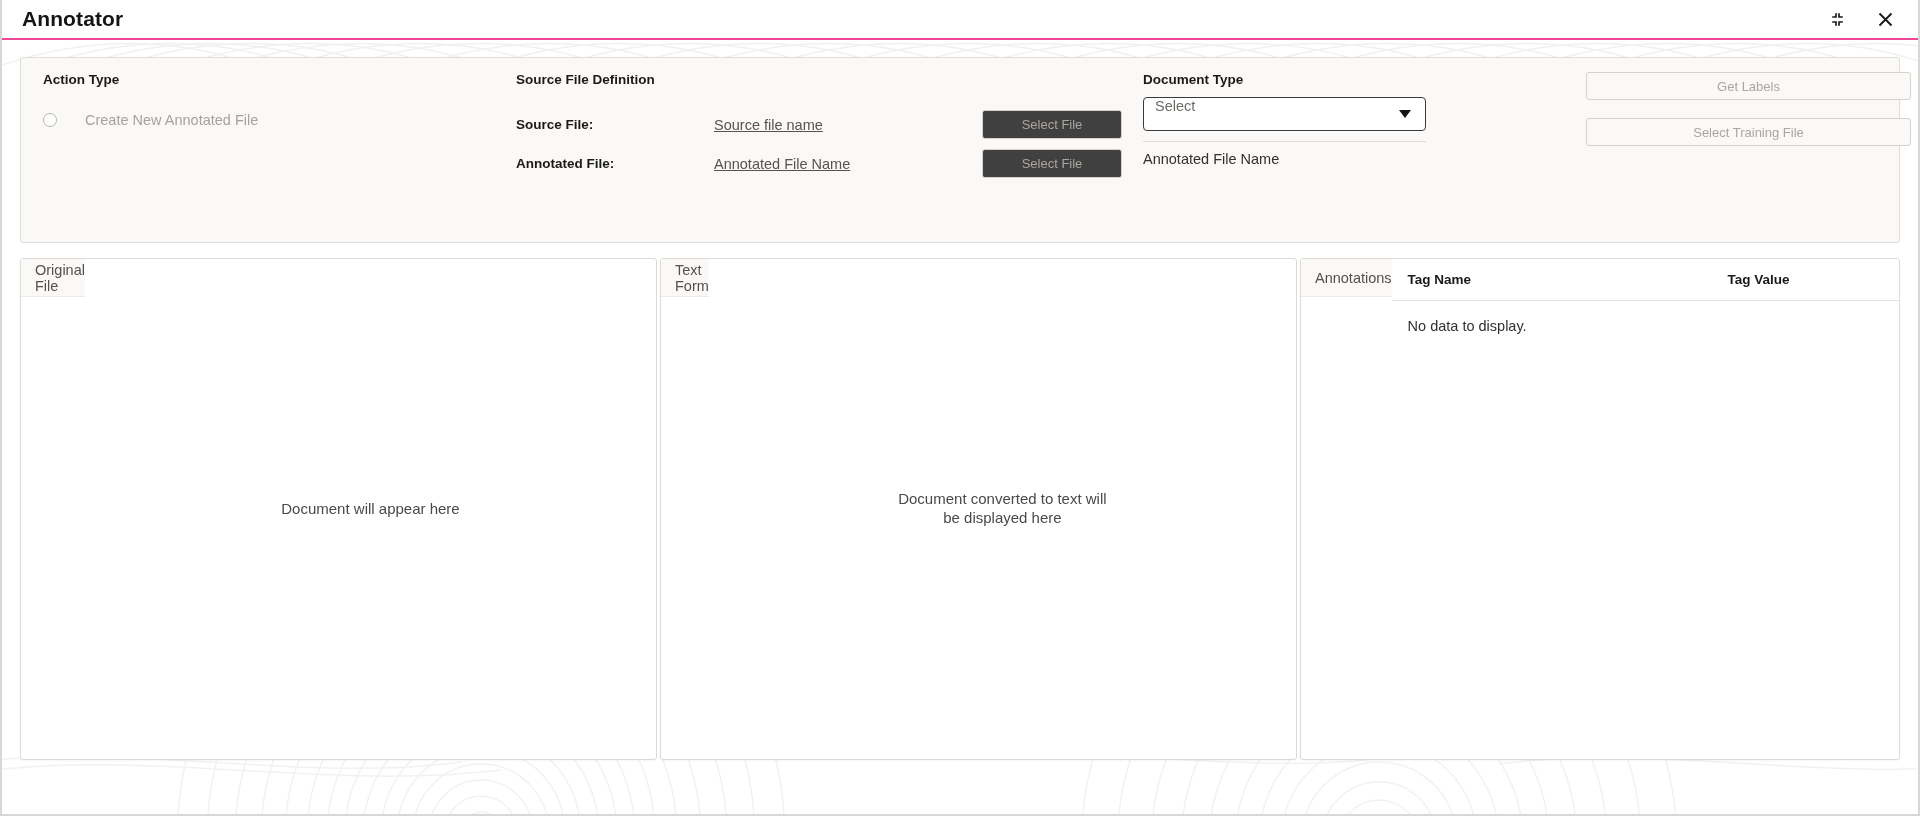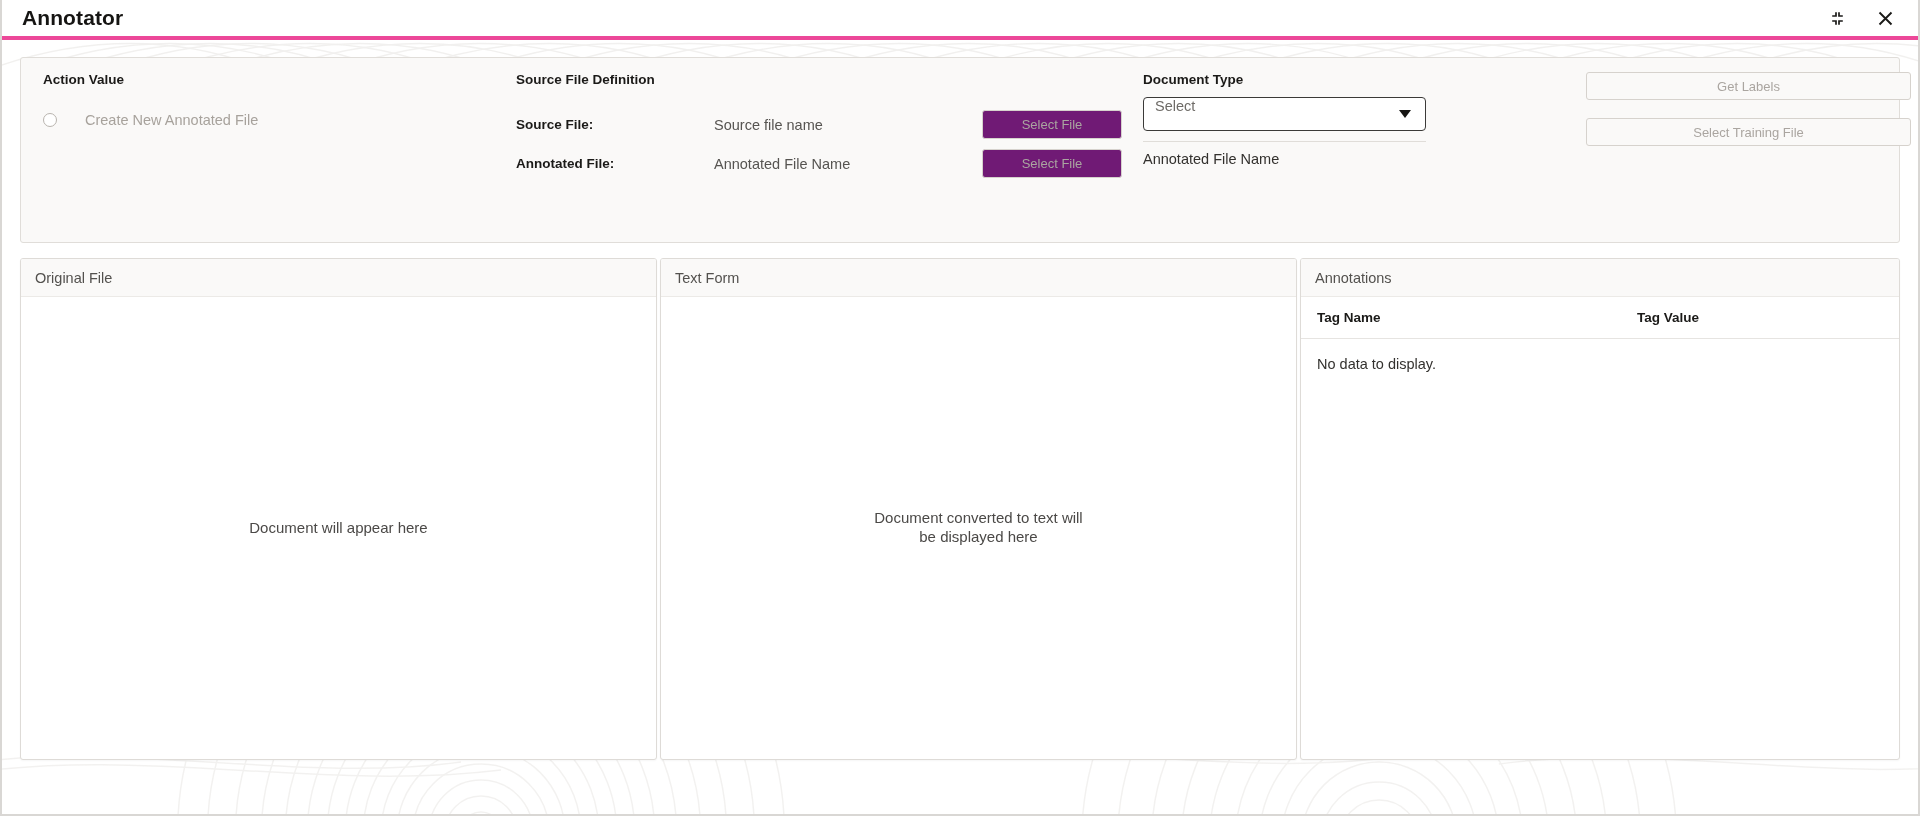--- a/index.html
+++ b/index.html
@@ -18,21 +18,21 @@
     border-bottom: 2px solid #d9d7d4;
     display: flex; flex-direction: column;
   }
 
   
   .titlebar {
     height: 40px; flex: 0 0 40px;
     background: #ffffff;
     display: flex; align-items: center;
     padding: 0 20px 0 20px;
-    border-bottom: 4px solid #ec4899;
+    border-bottom: 2px solid #ec4899;
     position: relative; z-index: 5;
   }
   .title {
     font-size: 21px; font-weight: bold; color: #161513;
     letter-spacing: .1px;
   }
   .title-actions {
     margin-left: auto; display: flex; align-items: center; gap: 22px;
   }
   .icon-btn {
@@ -99,26 +99,26 @@
   .src-row {
     display: flex; align-items: center;
     height: 39px;
   }
   .src-key {
     width: 198px; flex: 0 0 198px;
     font-size: 13.5px; font-weight: bold; color: #1b1a18;
   }
   .src-val {
     width: 268px; flex: 0 0 268px;
-    font-size: 14.5px; color: #565451;
+    font-size: 14.5px; color: #565451; text-decoration: underline;
   }
   .btn-select-file {
     width: 140px; height: 29px;
     border: 1px solid #d6d2cd; border-radius: 3px;
-    background: #701a75;
+    background: #404040;
     font-size: 13px; color: #aaa5a0;
     display: flex; align-items: center; justify-content: center;
     font-family: "Liberation Sans", sans-serif;
   }
 
   
   .select-box {
     width: 283px; height: 34px;
     border: 1px solid #3b3a38; border-radius: 4px;
     background: #ffffff;
@@ -157,21 +157,21 @@
   .panels {
     margin-top: 15px;
     flex: 1 1 auto;
     display: flex; gap: 3px;
     padding-bottom: 54px;
   }
   .panel {
     background: #ffffff;
     border: 1px solid #dedbd7;
     border-radius: 3px;
-    display: flex; flex-direction: column;
+    display: flex; flex-direction: row;
     overflow: hidden;
     box-shadow: 0 1px 2px rgba(0,0,0,.04);
   }
   .panel-original { flex: 0 0 637px; }
   .panel-text     { flex: 0 0 637px; }
   .panel-annot    { flex: 1 1 auto; }
 
   .panel-header {
     height: 38px; flex: 0 0 38px;
     background: #faf9f8;
@@ -298,21 +298,21 @@
           <path d="M1500 10 C 1660 -12, 1840 32, 1990 8"></path>
       </g>
     </svg>
   </div>
 
   <div class="content">
 
     <div class="form-card">
 
       <div class="col col-action">
-        <div class="section-label">Action Value</div>
+        <div class="section-label">Action Type</div>
         <div class="radio-row">
           <span class="radio-dot"></span>
           <span class="radio-label">Create New Annotated File</span>
         </div>
       </div>
 
       <div class="col col-source">
         <div class="section-label">Source File Definition</div>
         <div class="src-row">
           <span class="src-key">Source File:</span>

